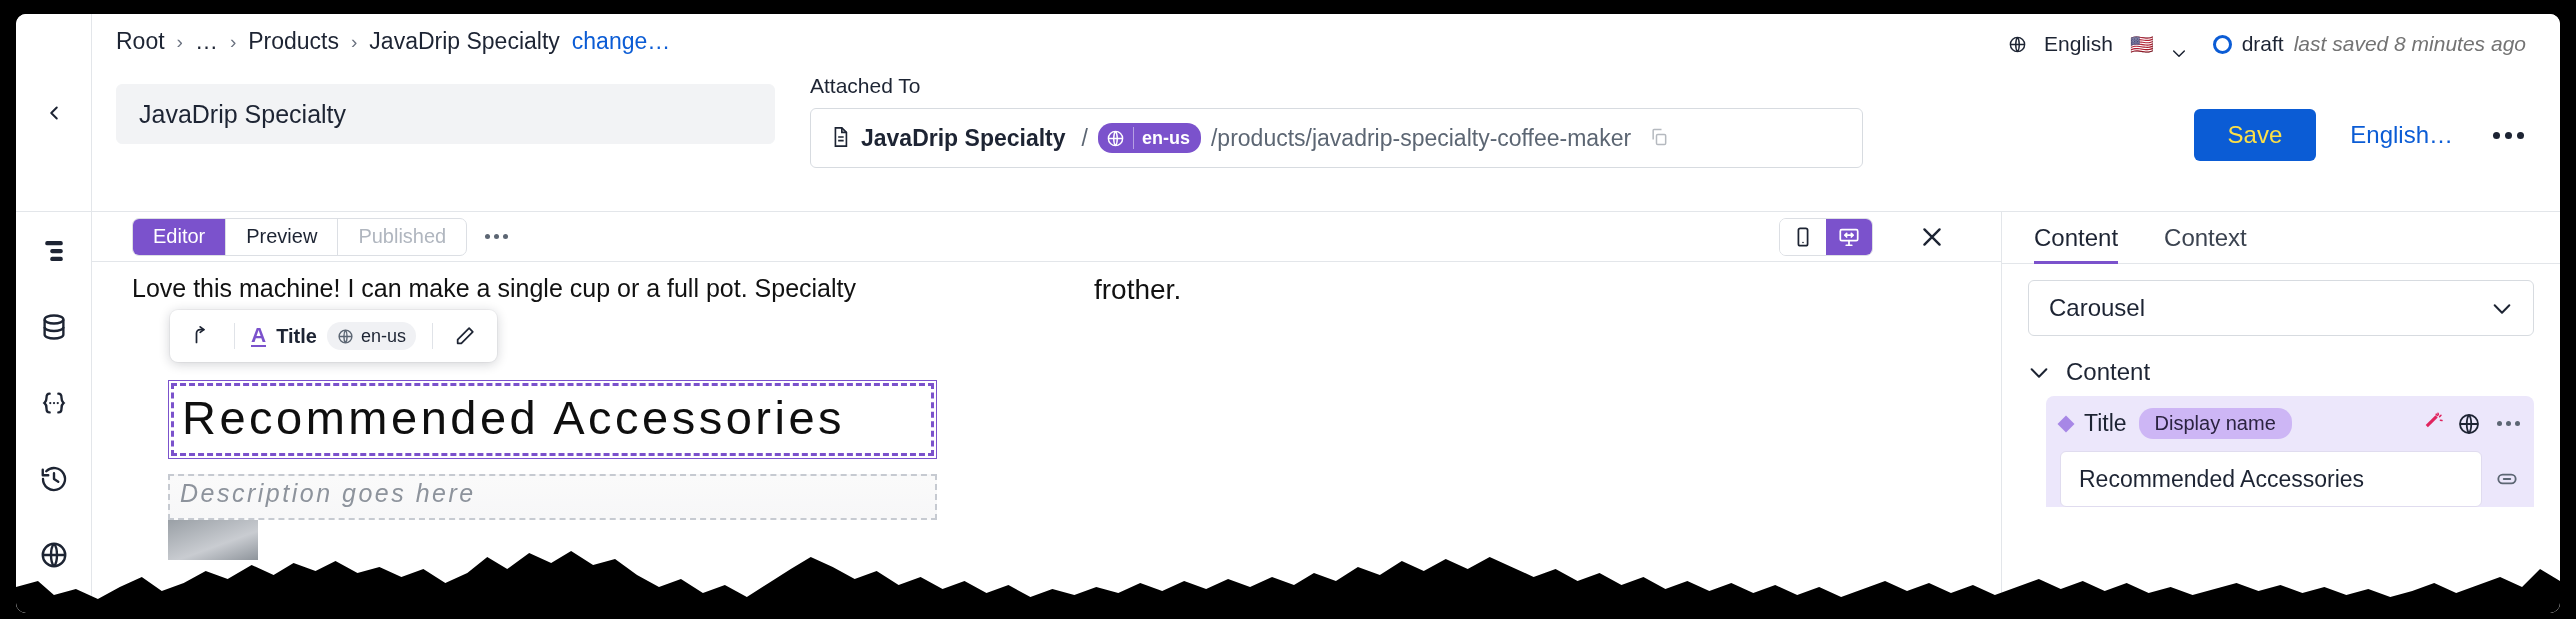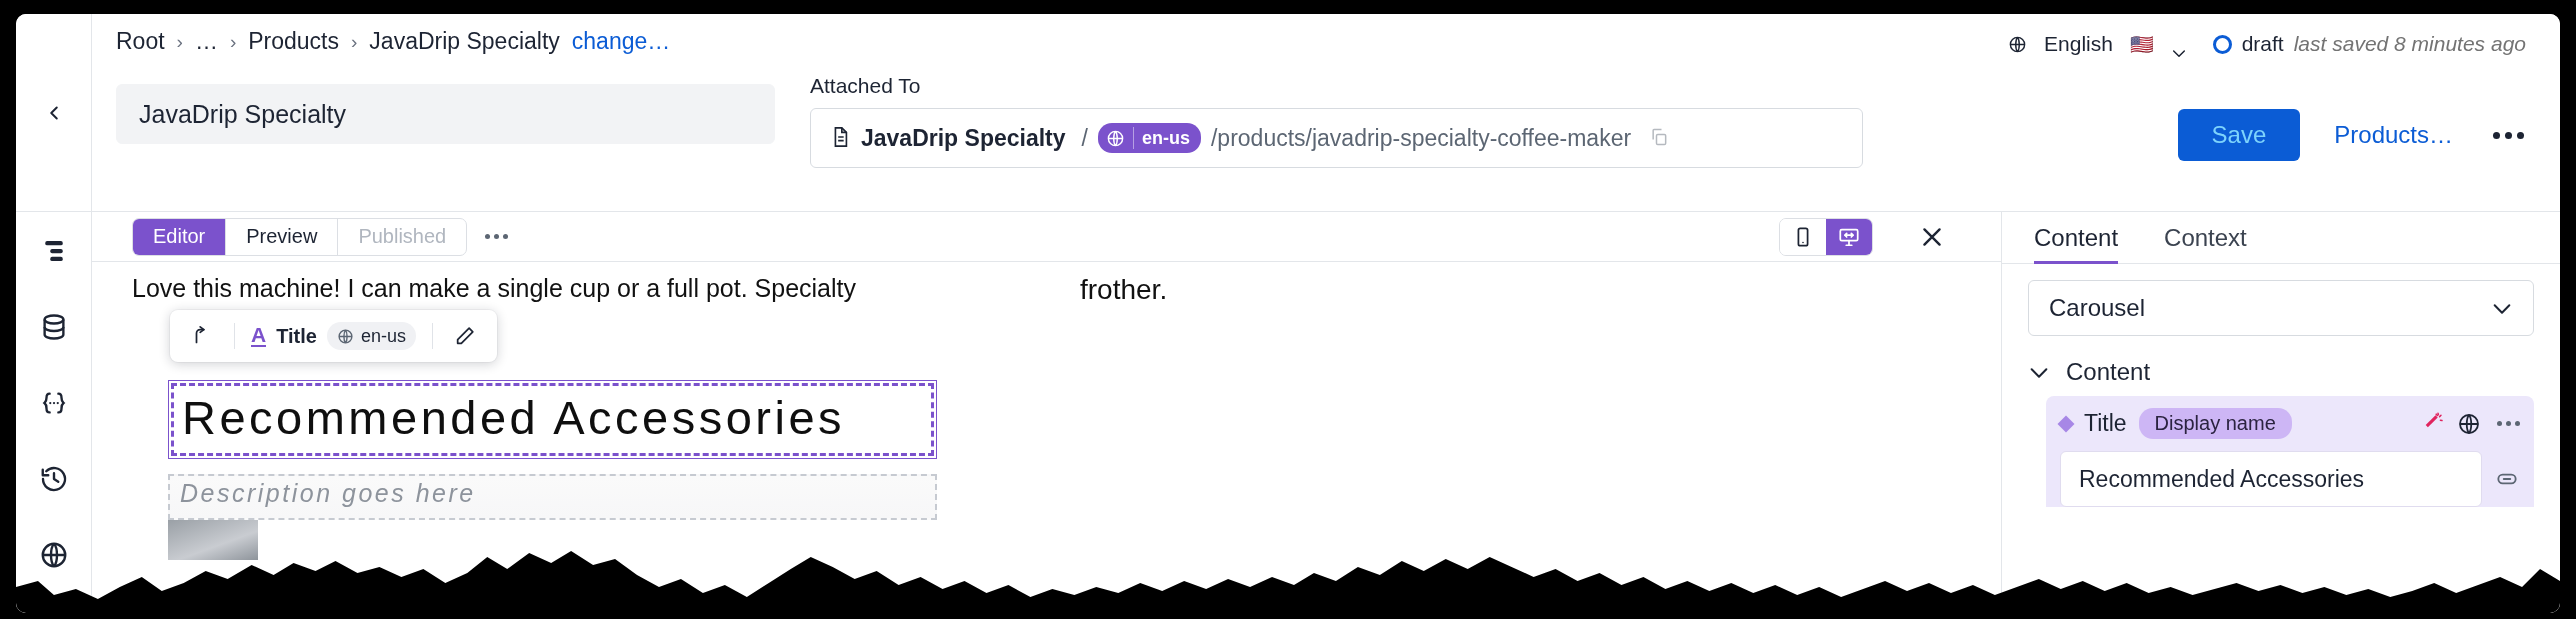--- a/index.html
+++ b/index.html
@@ -112,21 +112,21 @@
   }
   .status-text { font-size: 21px; color: #1d2433; }
   .saved-text { font-size: 21px; color: #737373; font-style: italic; }
 
   
   .actions {
     position: absolute; right: 30px; top: 95px;
     display: flex; align-items: center; gap: 34px;
   }
   .save-btn {
-    background: #0b5cd5; color: #7dd3fc;
+    background: #0b5cd5; color: #fde047;
     border: none; border-radius: 6px;
     height: 52px; padding: 0 34px;
     font-family: "Liberation Sans", sans-serif;
     font-size: 24px; cursor: pointer;
   }
   .publish-link {
     color: #0b5cd5; font-size: 24px; cursor: pointer;
   }
   .kebab {
     display: flex; gap: 5px; cursor: pointer; padding: 6px;
@@ -196,21 +196,21 @@
   }
   .close-x svg { width: 26px; height: 26px; }
 
   
   .canvas {
     position: absolute; left: 0; right: 0; top: 50px; bottom: 0;
     background: #fff; overflow: hidden;
   }
   .snippet-row {
     position: absolute; left: 40px; top: 12px; right: 20px;
-    display: flex; gap: 3px;
+    display: flex; gap: 17px;
   }
   .snippet-a {
     font-size: 25px; color: #111; width: 899px;
     font-family: "Liberation Sans", sans-serif;
   }
   .snippet-b {
     font-size: 28px; color: #111; margin-left: 46px;
     font-family: "Liberation Sans", sans-serif;
   }
 
@@ -436,21 +436,21 @@
       </div>
       <div class="status-wrap">
         <span class="status-ring"></span>
         <span class="status-text">draft</span>
         <span class="saved-text">last saved 8 minutes ago</span>
       </div>
     </div>
 
     <div class="actions">
       <button class="save-btn">Save</button>
-      <span class="publish-link">Products…</span>
+      <span class="publish-link">English…</span>
       <span class="kebab">
             <i></i>
             <i></i>
             <i></i>
           </span>
     </div>
   </div>
 
   <div class="rail">
     <div class="rail-icon">

